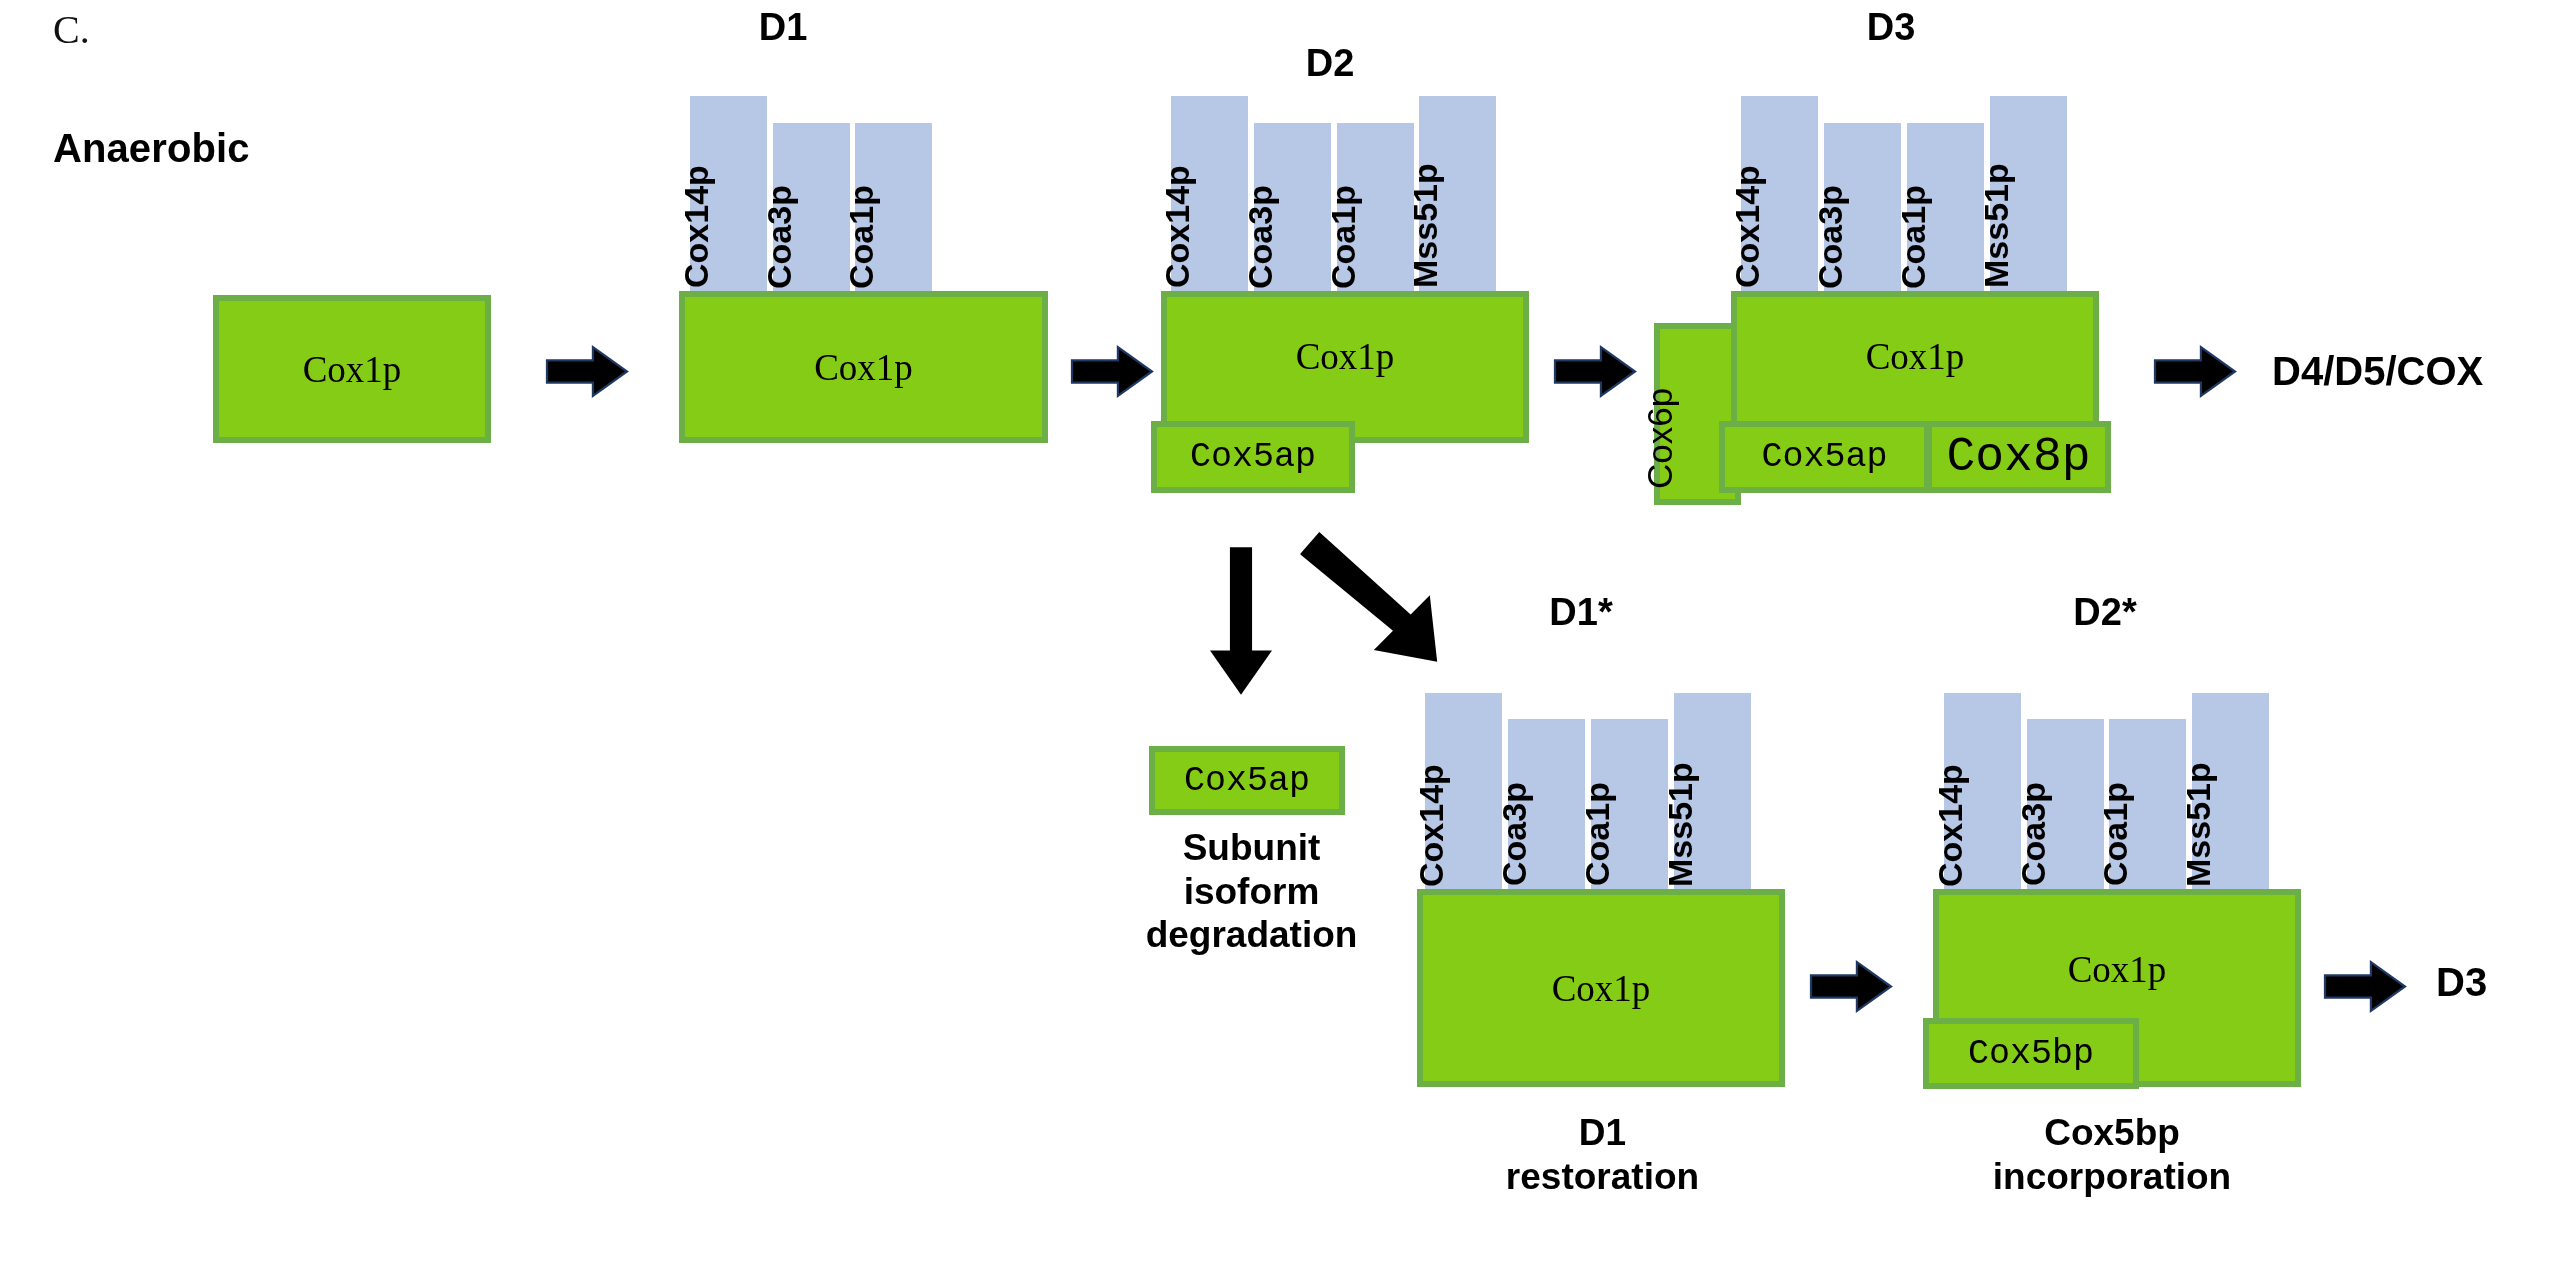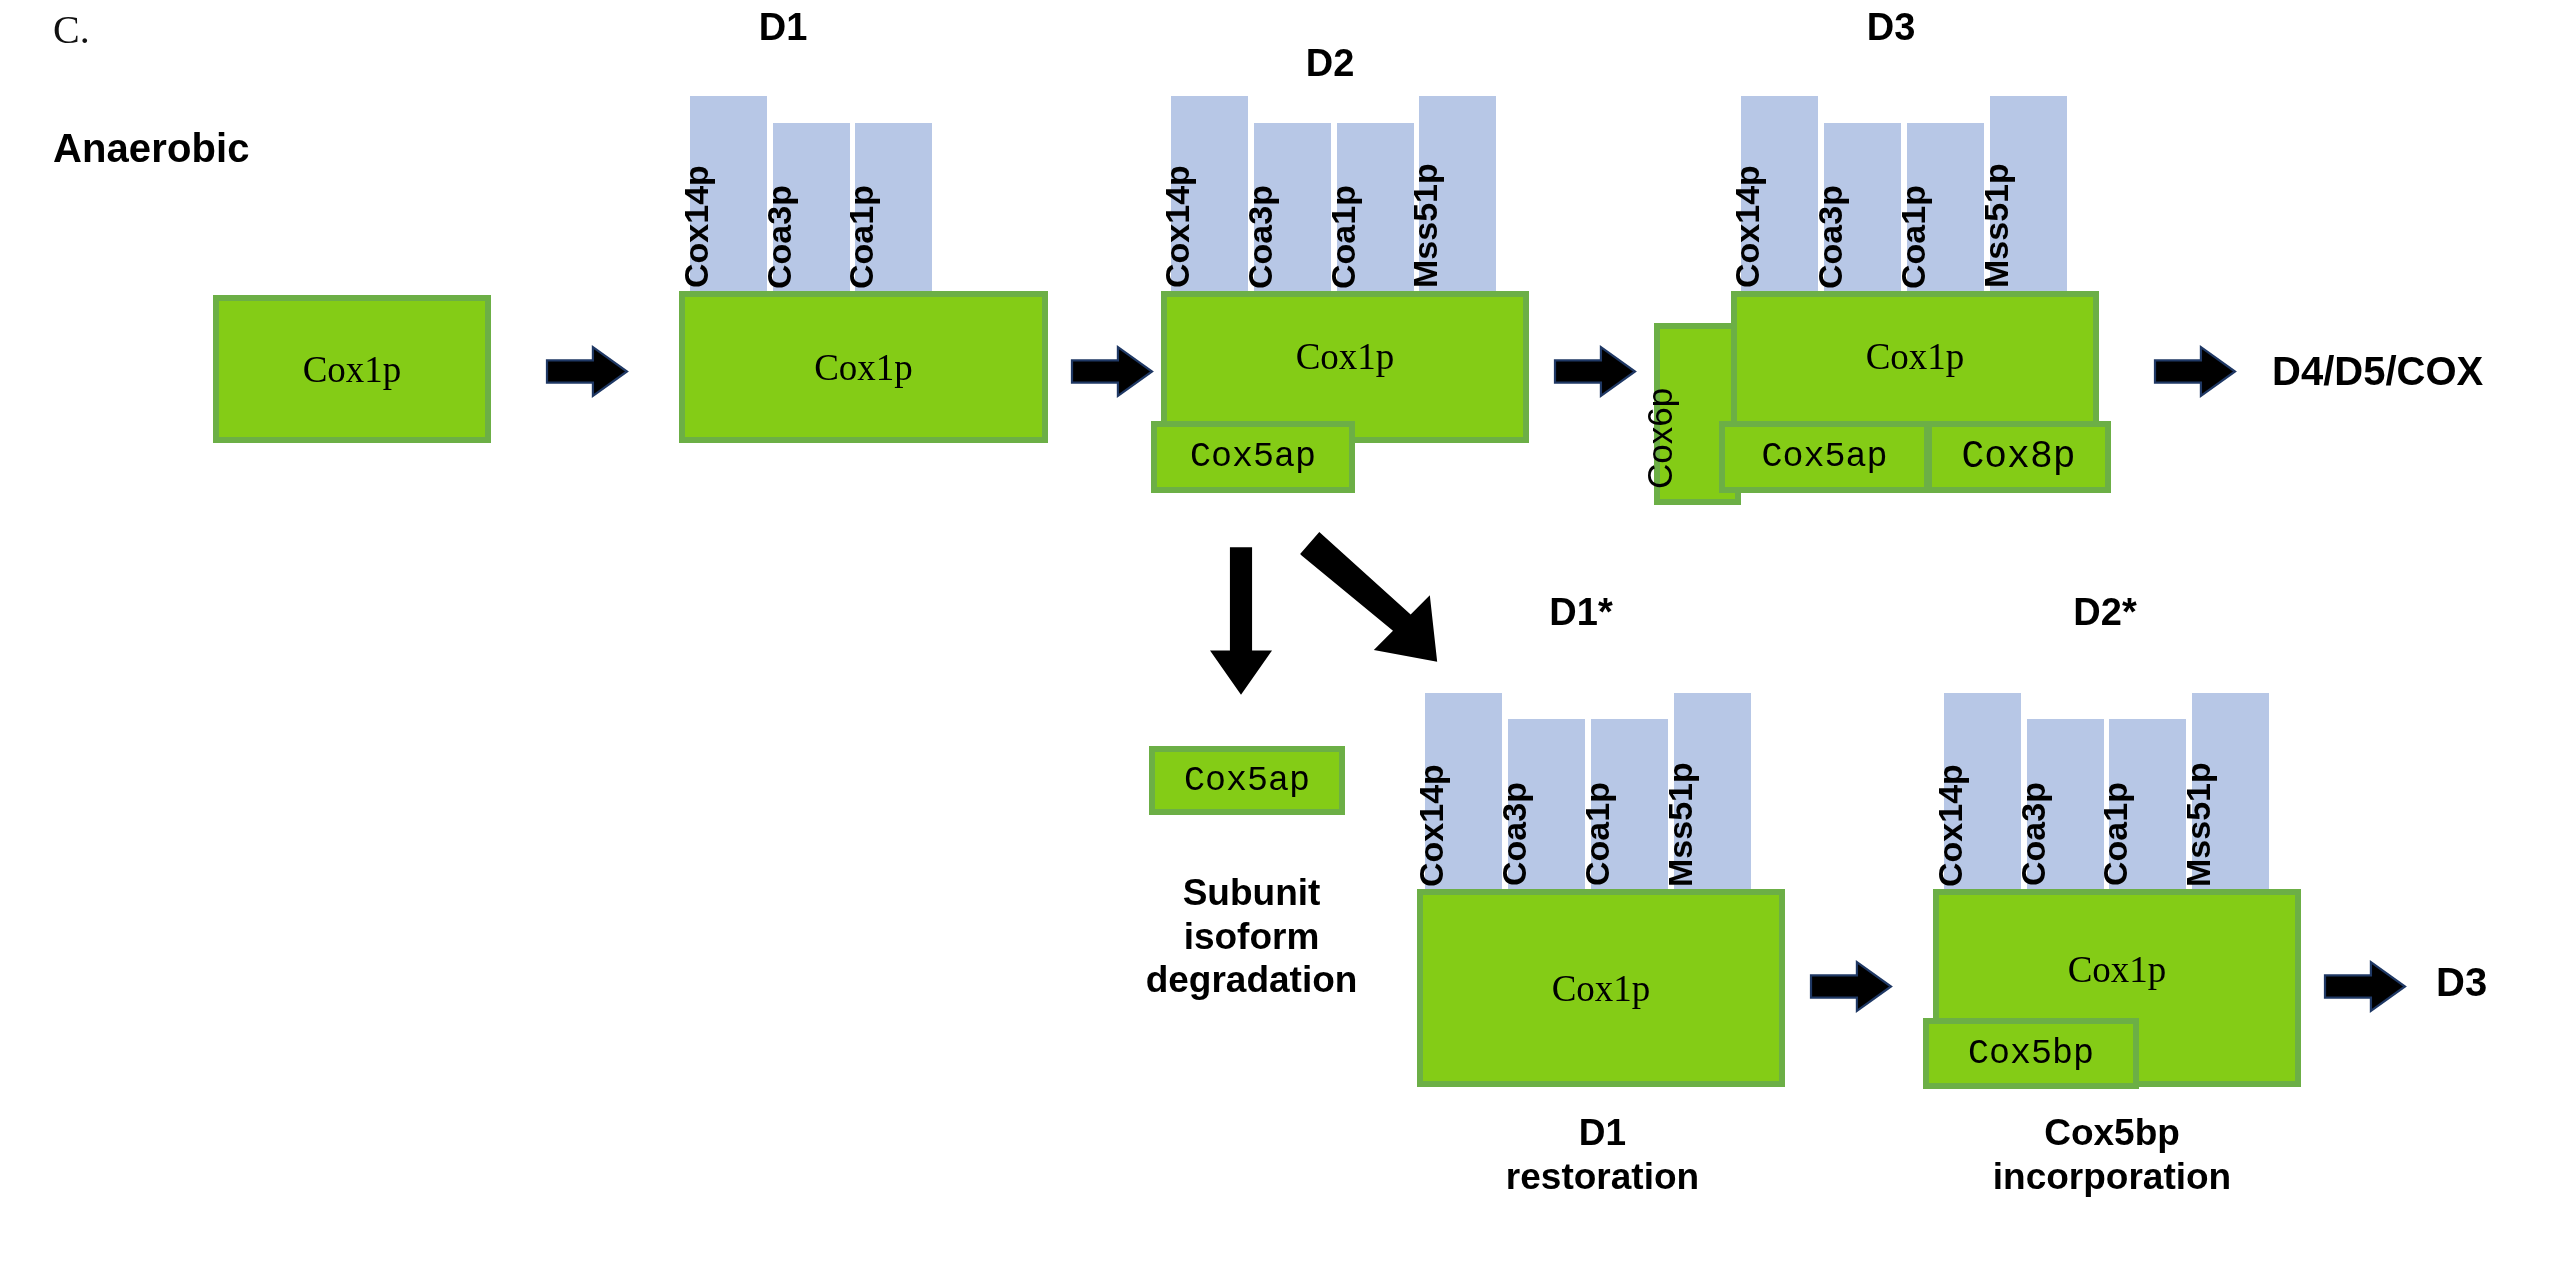--- a/index.html
+++ b/index.html
@@ -144,21 +144,21 @@
 </div>
 
 <div class="abs gbox" style="left:1731px;top:291px;width:368px;height:152px;z-index:2;">
   <div class="gbox-label" style="top:42%">Cox1p</div>
 </div>
 
 <div class="abs gbox" style="left:1719px;top:421px;width:211px;height:72px;z-index:4;">
   <div class="gbox-label sans" style="font-size:35px;">Cox5ap</div>
 </div>
 <div class="abs gbox" style="left:1926px;top:421px;width:185px;height:72px;z-index:4;">
-  <div class="gbox-label sans" style="font-size:38px;">Cox8p</div>
+  <div class="gbox-label sans" style="font-size:48px;">Cox8p</div>
 </div>
 
 <div class="abs arrow-r" style="left:2155px;top:347px;">
   <svg width="80" height="49" viewBox="0 0 108 66">
     <polygon points="0,18 62,18 62,0 108,33 62,66 62,48 0,48" fill="#000000" stroke="#1F3864" stroke-width="3"></polygon>
   </svg>
 </div>
 <div class="abs endpoint-label" style="left:2272px;top:349px;">D4/D5/COX</div>
 
 <div class="abs arrow-d" style="left:1210px;top:547px;">
@@ -170,21 +170,21 @@
 <div class="abs arrow-diag" style="left:1300px;top:532px;">
   <svg width="155" height="140" viewBox="0 0 210 190">
     <polygon points="0,30 26,0 150,112 176,86 186,176 100,160 126,134 2,32" fill="#000000"></polygon>
   </svg>
 </div>
 
 <div class="abs gbox" style="left:1149px;top:746px;width:196px;height:69px;">
   <div class="gbox-label sans" style="font-size:35px;">Cox5ap</div>
 </div>
 
-<div class="abs caption" style="left:1078px;top:871px;width:347px;">
+<div class="abs caption" style="left:1078px;top:826px;width:347px;">
   <div>Subunit</div>
   <div>isoform</div>
   <div>degradation</div>
 </div>
 
 <div class="abs stage-label" style="left:1507px;top:591px;width:148px;">D1*</div>
 
 <div class="abs tab" style="left:1425px;top:693px;width:77px;height:201px;">
   <span>Cox14p</span>
 </div>

